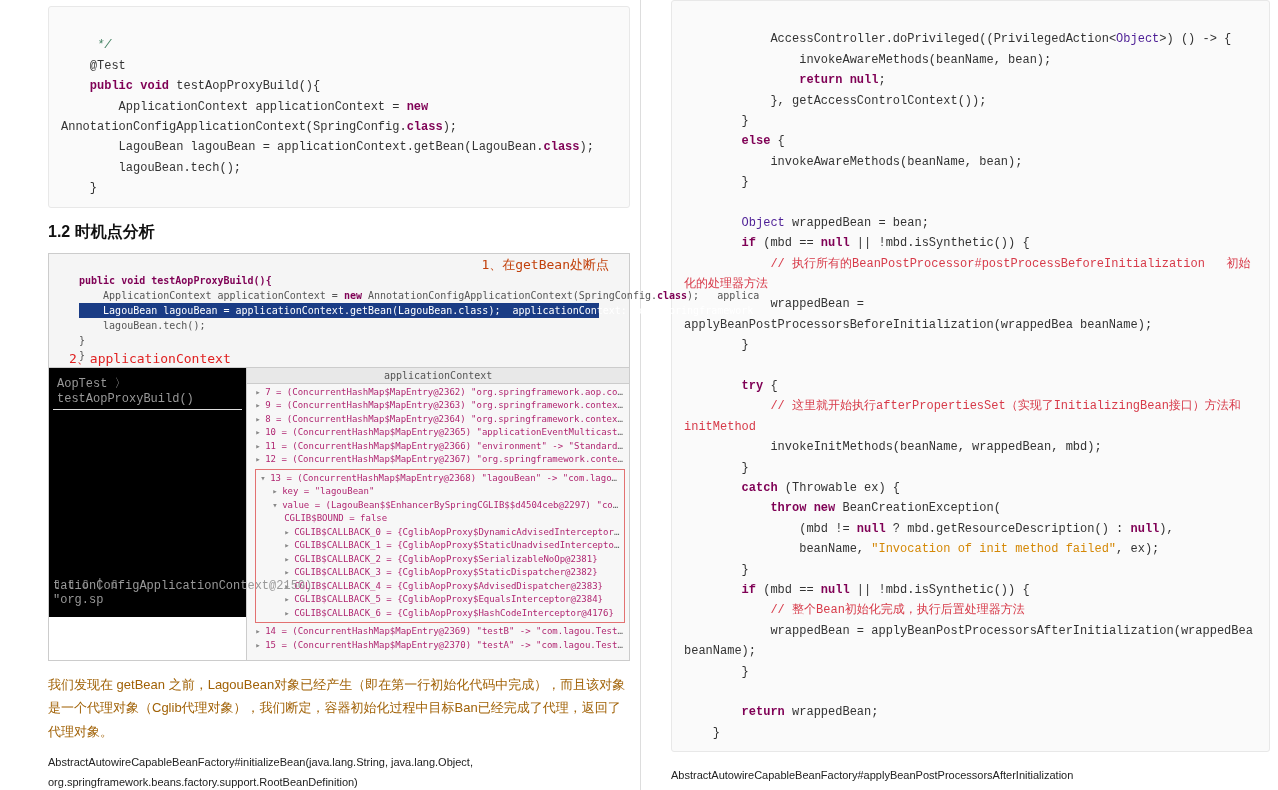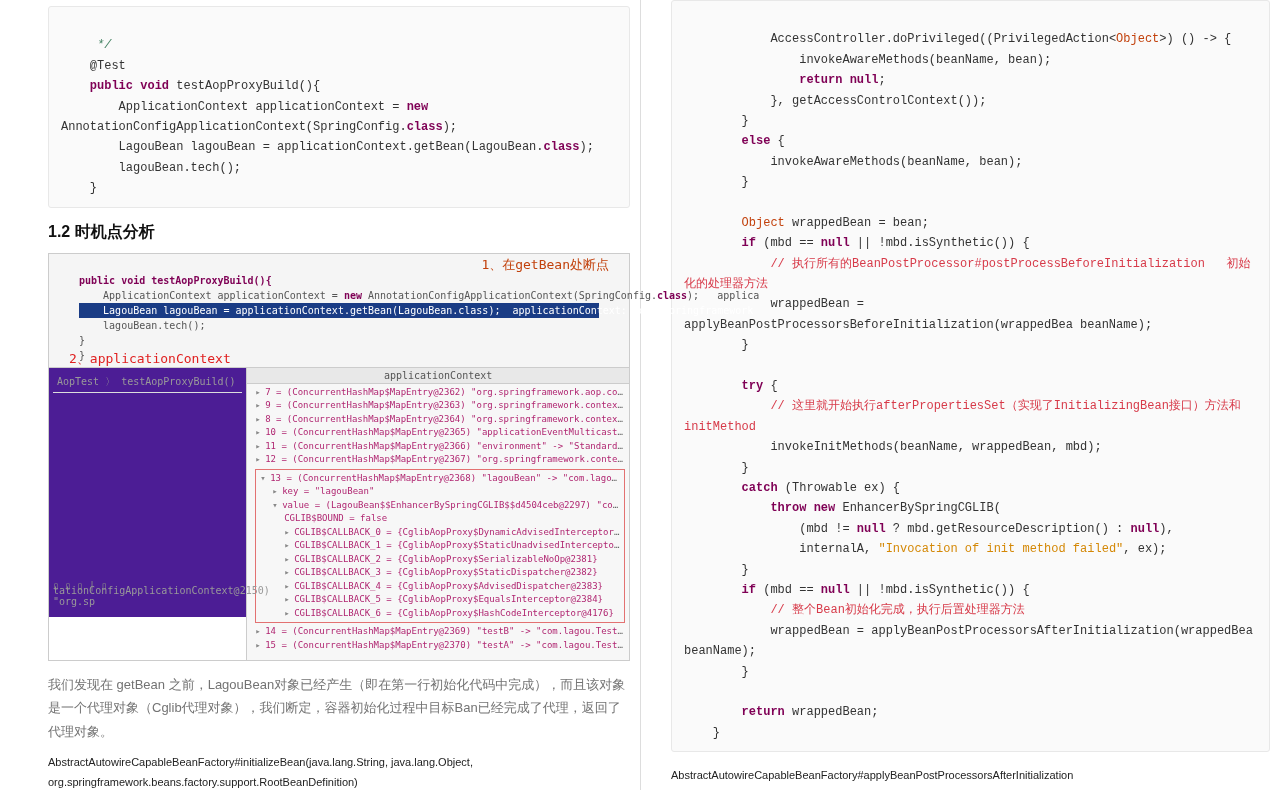--- a/index.html
+++ b/index.html
@@ -37,33 +37,33 @@
   }
   .h2 {
     font-weight: 700;
     font-size: 16px;
     color: #111;
     margin: 14px 0 10px 0;
   }
   .para {
     font-size: 13px;
     line-height: 1.8;
-    color: #737373;
+    color: #a16207;
     margin: 10px 0;
   }
   .para-method {
     font-size: 11px;
     line-height: 1.8;
     color: #222;
     margin: 10px 0 16px 0;
   }
   
   .kw   { color: #7f0055; font-weight: 700; }  
   .comm { color: #3f7f5f; font-style: italic; }
-  .purp { color: #c2410c; }
+  .purp { color: #4c1d95; }
   .orange{ color: #d48806; }
   .commRed { color: #d73a49; }
 
   
   .dbg {
     border: 1px solid #ccc;
     font-family: "Consolas","Menlo",monospace;
     font-size: 10px;
     color:#555;
     background:#fff;
@@ -101,24 +101,25 @@
     top: 150px; left: 146px;
     color: #e02020;
     font-size: 24px;
     transform: rotate(30deg);
   }
   .dbg-split { display:flex; }
   .dbg-leftpane {
     width: 34%;
     border-top:1px solid #ccc;
     padding: 4px;
-    font-size:10px;
-    background:#4c1d95;
+    font-size:12px;
+    background:#000000;
     height: 250px;
     position:relative;
+    font-family:Liberation Mono, monospace;
   }
   .dbg-crumb {
     color:#999;
     border-bottom:1px solid #ddd;
     padding:3px 4px;
   }
   .dbg-icons {
     position:absolute;
     bottom:26px; left:4px;
     color:#888;
@@ -240,23 +241,23 @@
 <span><span>        </span><span class="kw">if</span><span> (mbd == </span><span class="kw">null</span><span> || !mbd.isSynthetic()) {</span></span>
 <span class="commRed">            // 执行所有的BeanPostProcessor#postProcessBeforeInitialization   初始化的处理器方法</span>
 <span>            wrappedBean = applyBeanPostProcessorsBeforeInitialization(wrappedBea beanName);</span>
 <span>        }</span>
 <span> </span>
 <span><span>        </span><span class="kw">try</span><span> {</span></span>
 <span class="commRed">            // 这里就开始执行afterPropertiesSet（实现了InitializingBean接口）方法和initMethod</span>
 <span>            invokeInitMethods(beanName, wrappedBean, mbd);</span>
 <span>        }</span>
 <span><span>        </span><span class="kw">catch</span><span> (Throwable ex) {</span></span>
-<span><span>            </span><span class="kw">throw</span><span> </span><span class="kw">new</span><span> EnhancerBySpringCGLIB(</span></span>
+<span><span>            </span><span class="kw">throw</span><span> </span><span class="kw">new</span><span> BeanCreationException(</span></span>
 <span><span>                (mbd != </span><span class="kw">null</span><span> ? mbd.getResourceDescription() : </span><span class="kw">null</span><span>),</span></span>
-<span><span>                internalA, </span><span class="orange">"Invocation of init method failed"</span><span>, ex);</span></span>
+<span><span>                beanName, </span><span class="orange">"Invocation of init method failed"</span><span>, ex);</span></span>
 <span>        }</span>
 <span><span>        </span><span class="kw">if</span><span> (mbd == </span><span class="kw">null</span><span> || !mbd.isSynthetic()) {</span></span>
 <span class="commRed">            // 整个Bean初始化完成，执行后置处理器方法</span>
 <span>            wrappedBean = applyBeanPostProcessorsAfterInitialization(wrappedBea beanName);</span>
 <span>        }</span>
 <span> </span>
 <span><span>        </span><span class="kw">return</span><span> wrappedBean;</span></span>
 <span>    }</span></div>
 
   <div class="para-method">AbstractAutowireCapableBeanFactory#applyBeanPostProcessorsAfterInitialization</div>

